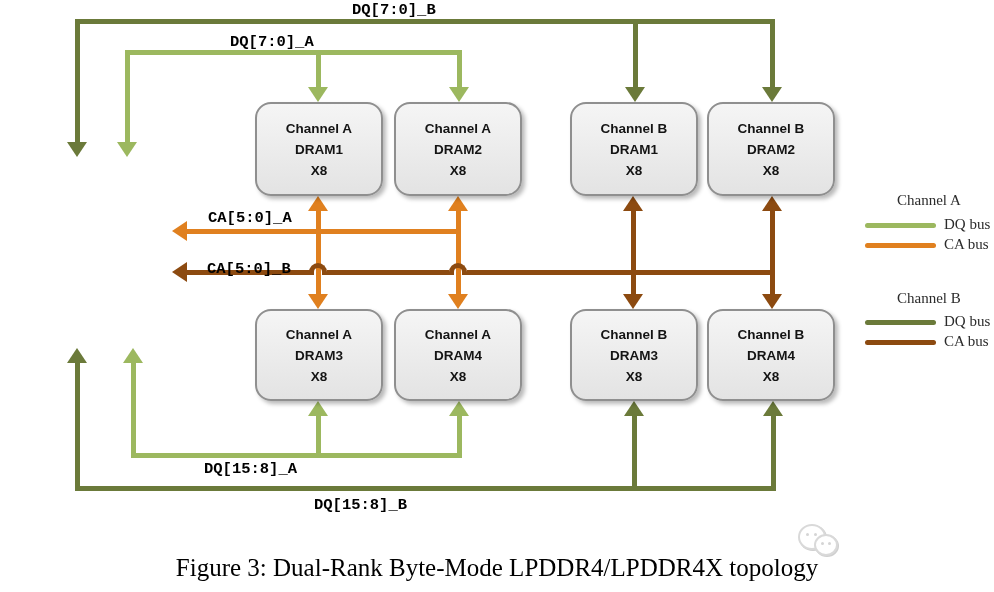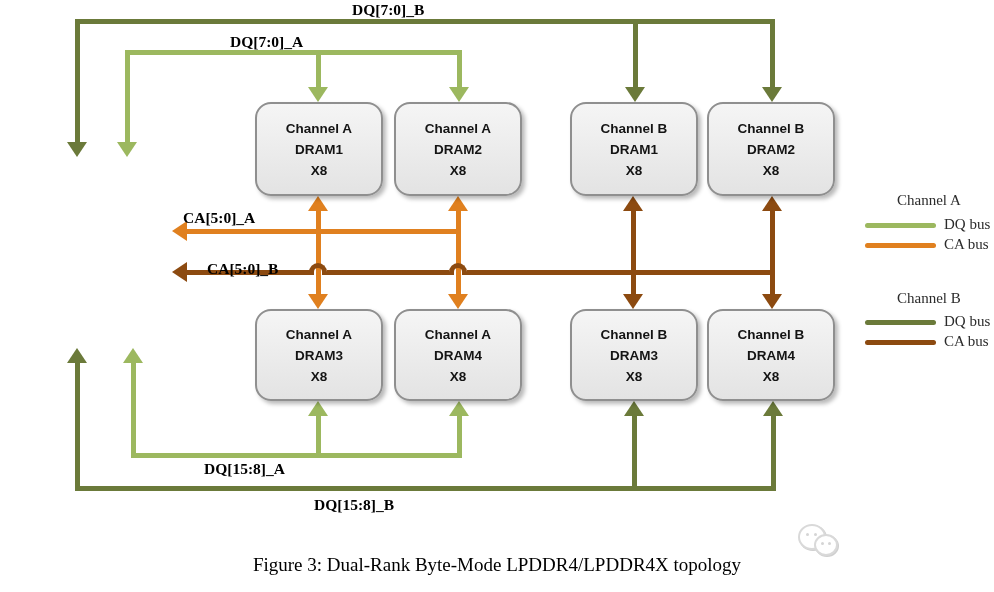--- a/index.html
+++ b/index.html
@@ -32,27 +32,27 @@
         display:flex;flex-direction:column;align-items:center;justify-content:center;
         font-weight:bold;font-size:13.5px;line-height:21px;color:#141414;text-align:center;}
   .dram.short{height:92px;}
   #soc{position:absolute;left:28px;top:157px;width:142px;height:191px;box-sizing:border-box;
        border:2px solid #2e75b6;border-radius:14px;
        background:linear-gradient(160deg,#b6cfe8,#9cbedd);
        box-shadow:3px 3px 5px rgba(0,0,0,0.3);
        display:flex;align-items:center;justify-content:center;
        font-weight:bold;font-size:23px;color:#111;}
   
-  .busLabel{position:absolute;font-family:Liberation Serif, serif;font-weight:bold;
+  .busLabel{position:absolute;font-family:Liberation Mono, monospace;font-weight:bold;
             font-size:15.5px;color:#000;white-space:nowrap;}
   .lgTitle{position:absolute;font-family:"Liberation Serif",serif;font-size:15px;color:#2b2b2b;white-space:nowrap;}
   .lgItem{position:absolute;font-family:"Liberation Serif",serif;font-size:15px;color:#2b2b2b;white-space:nowrap;}
   .lgSwatch{position:absolute;width:71px;height:5px;border-radius:2.5px;}
   #caption{position:absolute;left:0;top:554px;width:994px;text-align:center;
-           font-family:"Liberation Serif",serif;font-size:19px;color:#000;}
+           font-family:"Liberation Serif",serif;font-size:25px;color:#000;}
   
   #wm-text{position:absolute;left:843px;top:527px;font-size:26px;font-weight:bold;
            letter-spacing:2px;color:#f4f4f4;text-shadow:1.5px 1.5px 0 #c0c0c0;white-space:nowrap;}
   .wm-bubble{position:absolute;border:2px solid #d9d9d9;border-radius:50%;background:#fff;box-shadow:1px 1px 0 #cfcfcf;}
   .wm-eye{position:absolute;width:3px;height:3px;border-radius:50%;background:#d5d5d5;}
 </style>
 </head>
 <body>
 
 <div id="stage">
@@ -148,21 +148,21 @@
     <span>X8</span>
   </div>
   <div class="dram short" style="left:707px;top:309px;">
     <span>Channel B</span>
     <span>DRAM4</span>
     <span>X8</span>
   </div>
 
   <div class="busLabel" style="left:352px;top:1px;">DQ[7:0]_B</div>
   <div class="busLabel" style="left:230px;top:33px;">DQ[7:0]_A</div>
-  <div class="busLabel" style="left:183px;top:209px;">CA[5:0]_A</div>
+  <div class="busLabel" style="left:208px;top:209px;">CA[5:0]_A</div>
   <div class="busLabel" style="left:207px;top:260px;">CA[5:0]_B</div>
   <div class="busLabel" style="left:204px;top:460px;">DQ[15:8]_A</div>
   <div class="busLabel" style="left:314px;top:496px;">DQ[15:8]_B</div>
 
   <div class="lgTitle" style="left:897px;top:192px;">Channel A</div>
   <div class="lgSwatch cAdq" style="left:865px;top:223px;"></div>
   <div class="lgItem" style="left:944px;top:216px;">DQ bus</div>
   <div class="lgSwatch cAca" style="left:865px;top:243px;"></div>
   <div class="lgItem" style="left:944px;top:236px;">CA bus</div>
   <div class="lgTitle" style="left:897px;top:290px;">Channel B</div>

